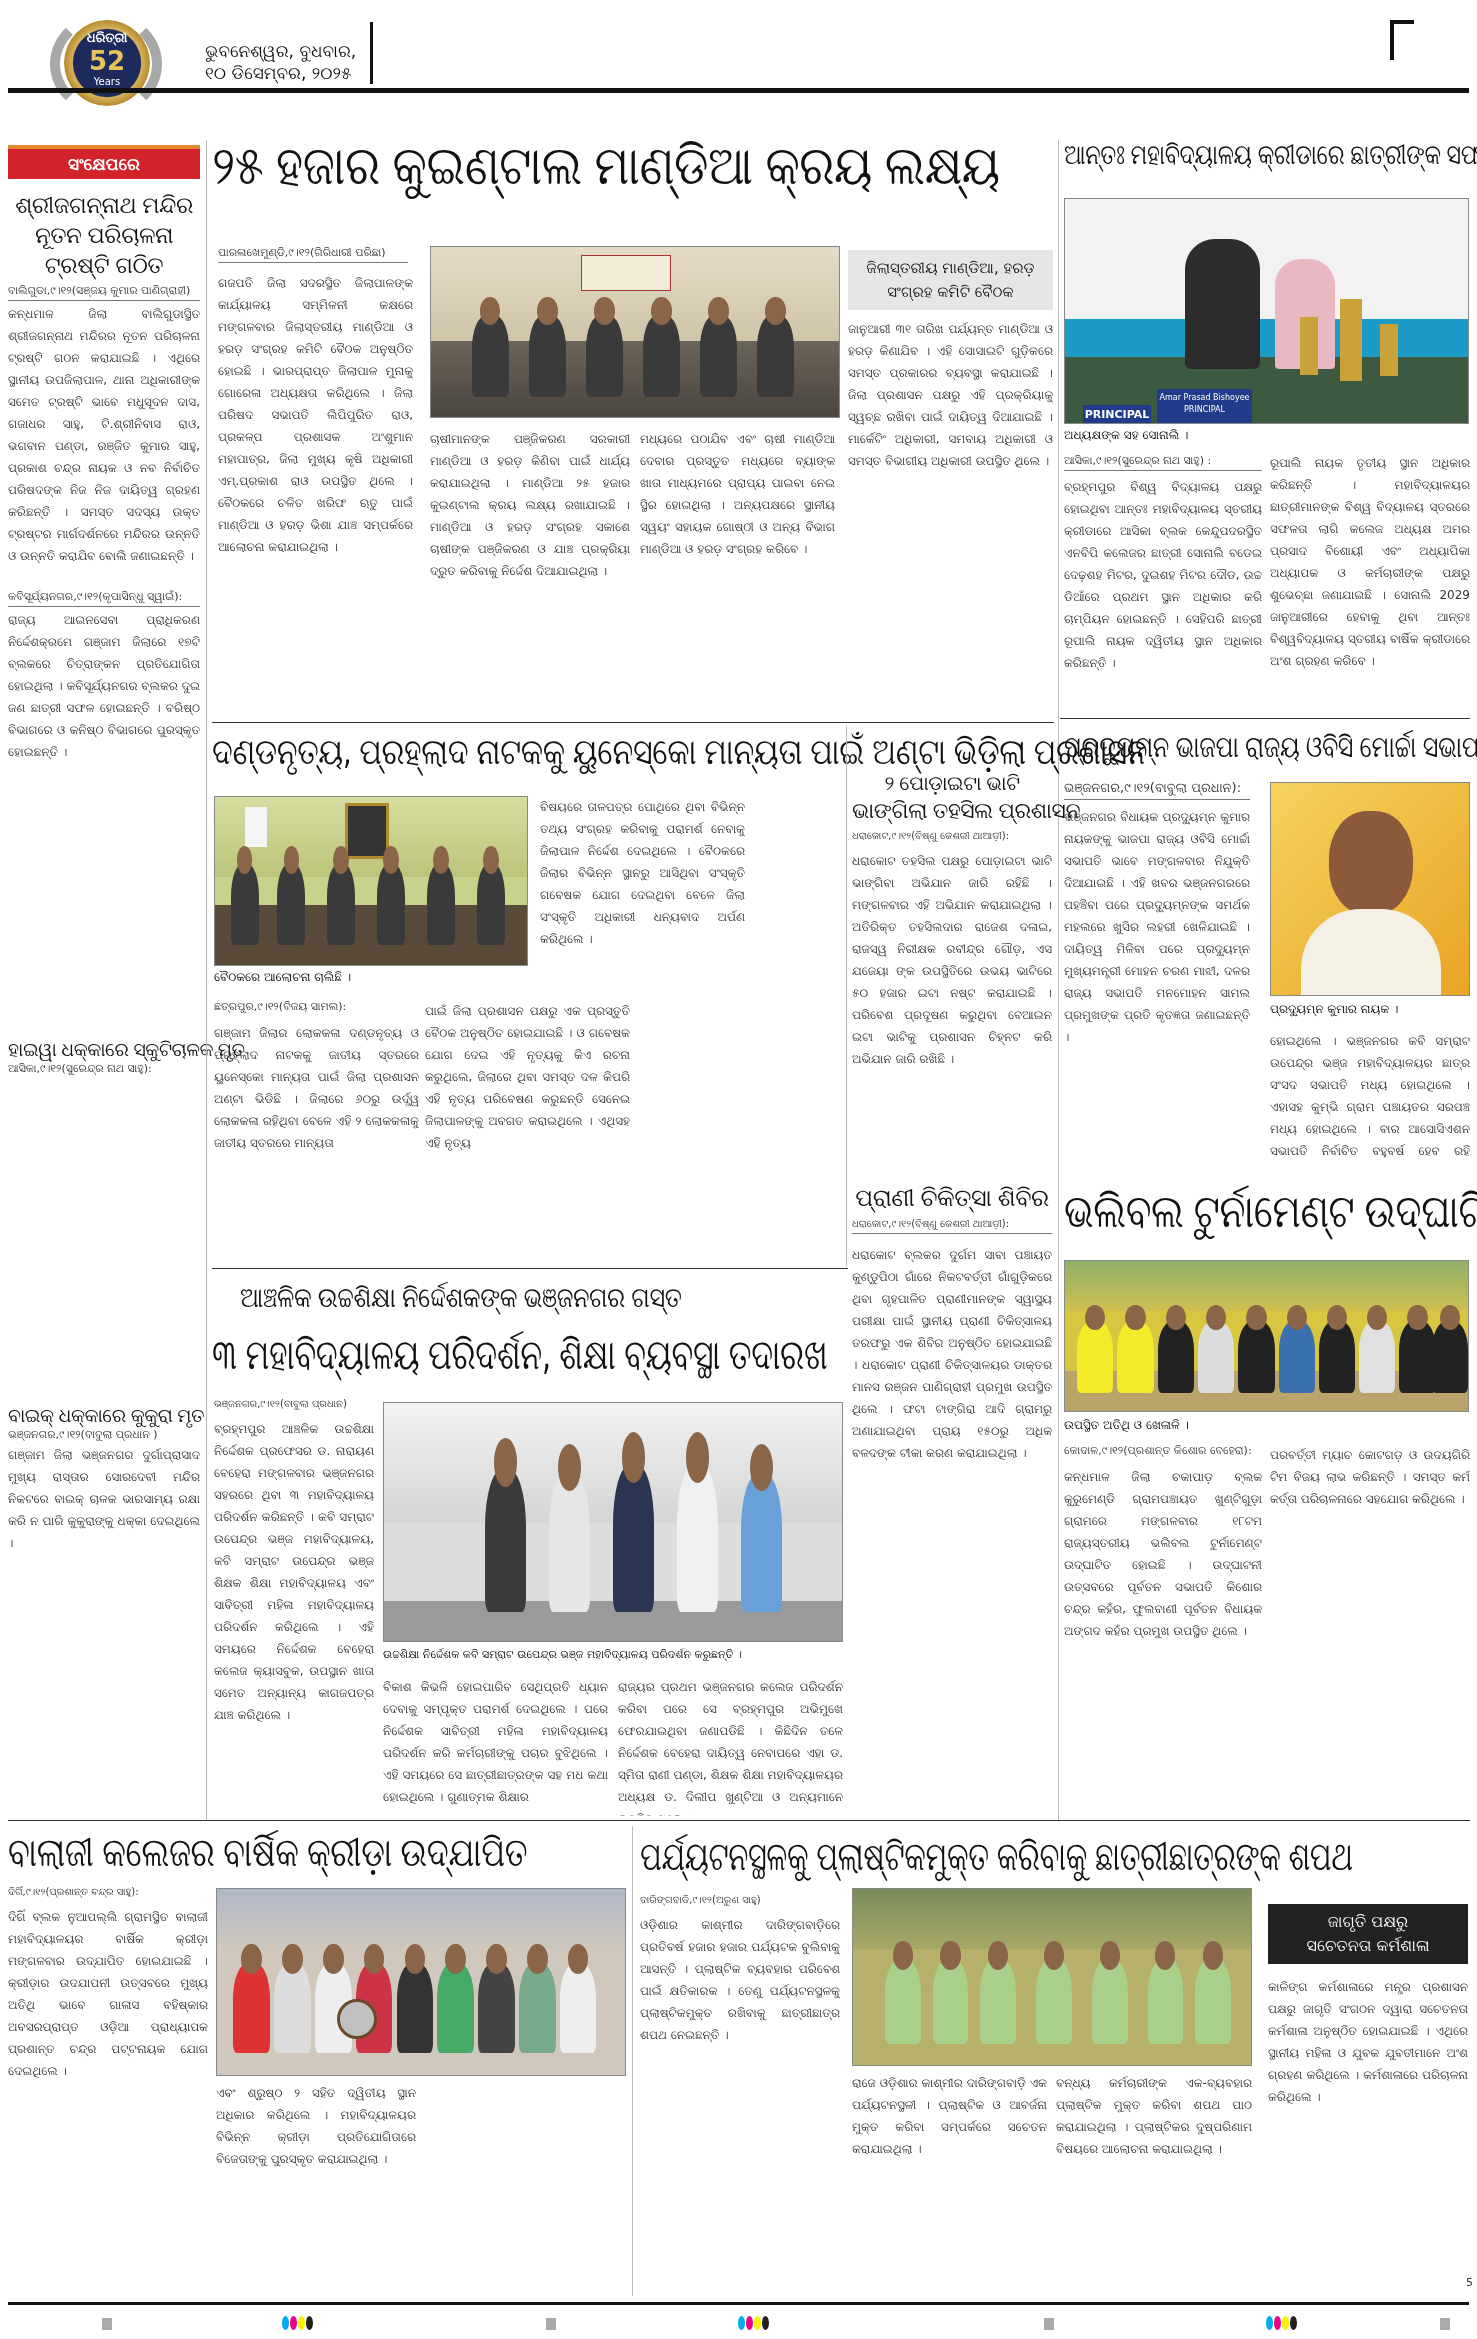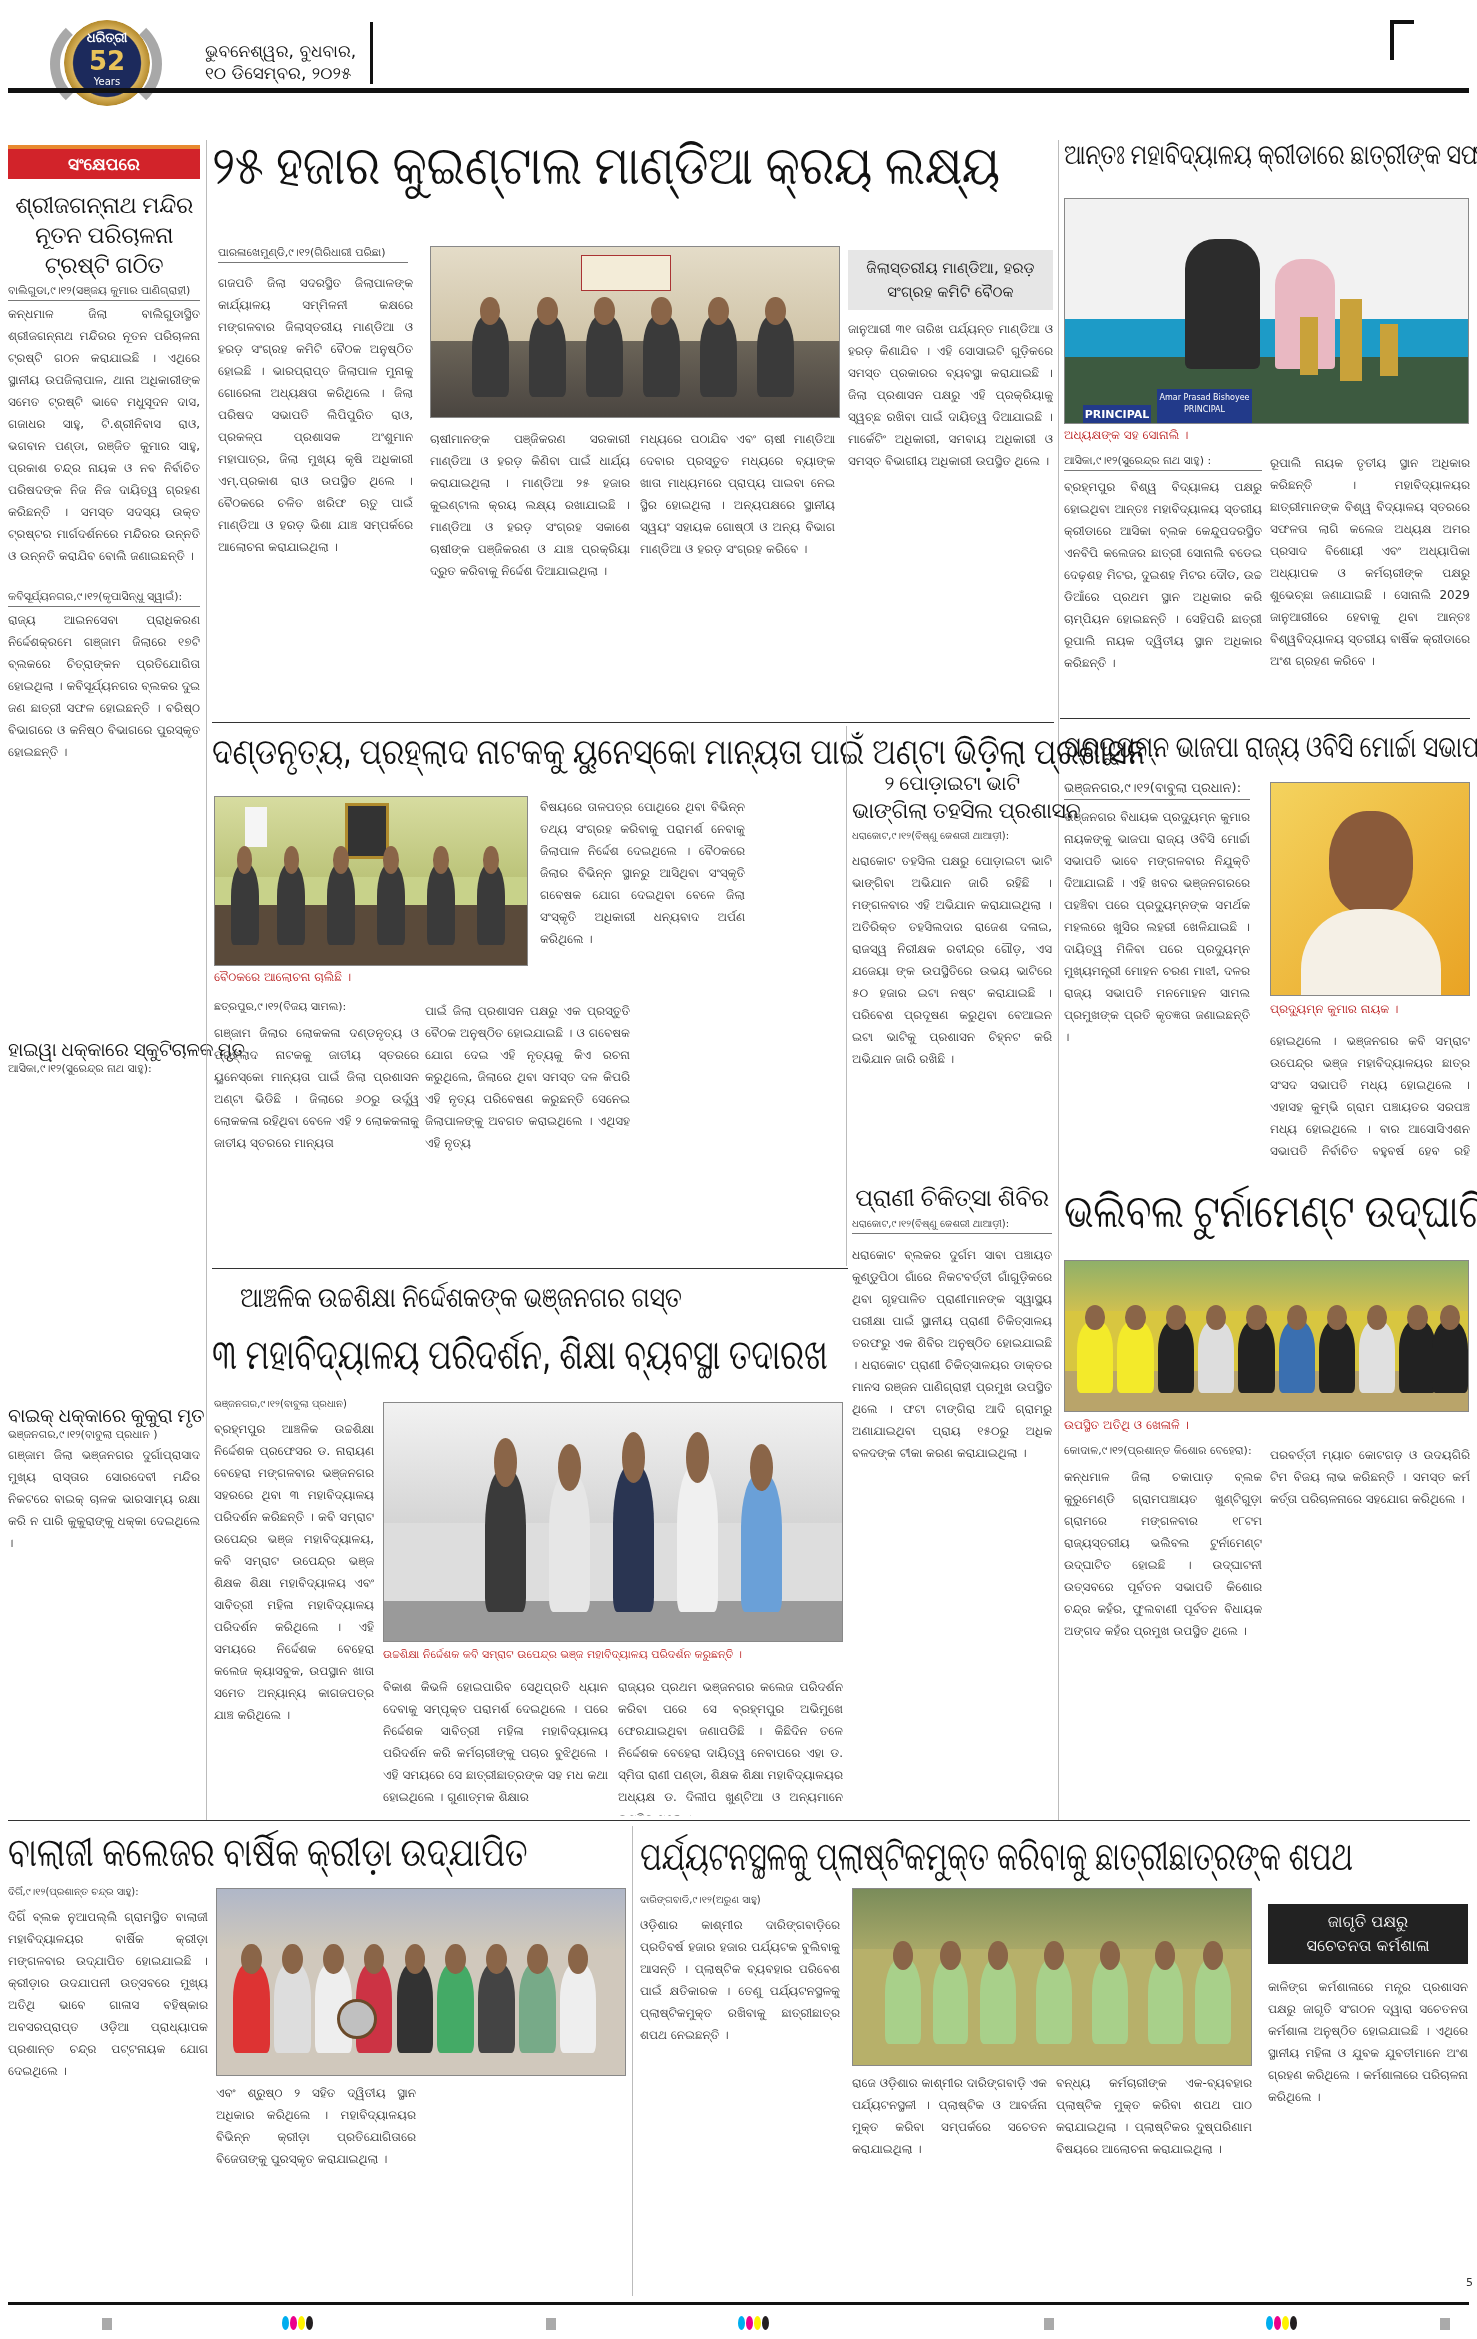--- a/index.html
+++ b/index.html
@@ -13,21 +13,21 @@
 .logo .years-num{position:absolute;left:40px;top:38px;width:54px;text-align:center;color:#e9c35a;font-size:26px;font-weight:bold;font-family:"DejaVu Sans",sans-serif}
 .logo .years-lbl{position:absolute;left:40px;top:68px;width:54px;text-align:center;color:#fff;font-size:10px}
 .dateline{left:205px;top:40px;font-size:17px;line-height:22px;color:#111}
 .vbar{left:370px;top:22px;width:3px;height:62px;background:#111}
 .corner-mark{left:1390px;top:20px;width:24px;height:40px;border-left:4px solid #111;border-top:4px solid #111}
 .briefs-bar{left:8px;top:145px;width:192px;height:4px;background:#e8892f}
 .briefs-tag{left:8px;top:149px;width:192px;height:30px;background:#d2232a;color:#fff;font-weight:bold;font-size:17px;text-align:center;line-height:30px}
 .hl{font-family:"DejaVu Sans Condensed","DejaVu Sans",sans-serif;color:#111;font-weight:normal;letter-spacing:-0.5px;white-space:nowrap}
 .body-text{font-size:12px;line-height:22px;color:#333;text-align:justify;overflow:hidden}
 .byline{font-size:12px;color:#333;border-bottom:1px solid #777;padding-bottom:3px;white-space:nowrap}
-.caption{font-size:12px;color:#b91c1c}
+.caption{font-size:12px;color:#000000}
 .photo{background:#b8b0a0;border:1px solid #888;overflow:hidden}
 .photo .wall{position:absolute;left:0;right:0;top:0;height:55%;background:linear-gradient(#e4dcc8,#d0c4a8)}
 .photo .floor{position:absolute;left:0;right:0;bottom:0;height:45%;background:linear-gradient(#6b6458,#4a4540)}
 .person{position:absolute;bottom:12%;width:9%;height:48%;border-radius:40% 40% 10% 10%;background:#3a3a3a}
 .person:before{content:"";position:absolute;left:22%;top:-22%;width:56%;height:34%;border-radius:50%;background:#8a6548}
 .subhead-box{background:#e6e6e6;text-align:center;font-size:15px;line-height:24px;color:#111;padding:6px 4px}
 .dark-box{background:#222;color:#fff;text-align:center;font-size:16px;line-height:24px;padding:6px}
 .rule{height:1px;background:#999}
 .vrule{width:1px;background:#bbb}
 .footer-rule{left:8px;right:8px;top:2302px;height:3px;background:#111}

